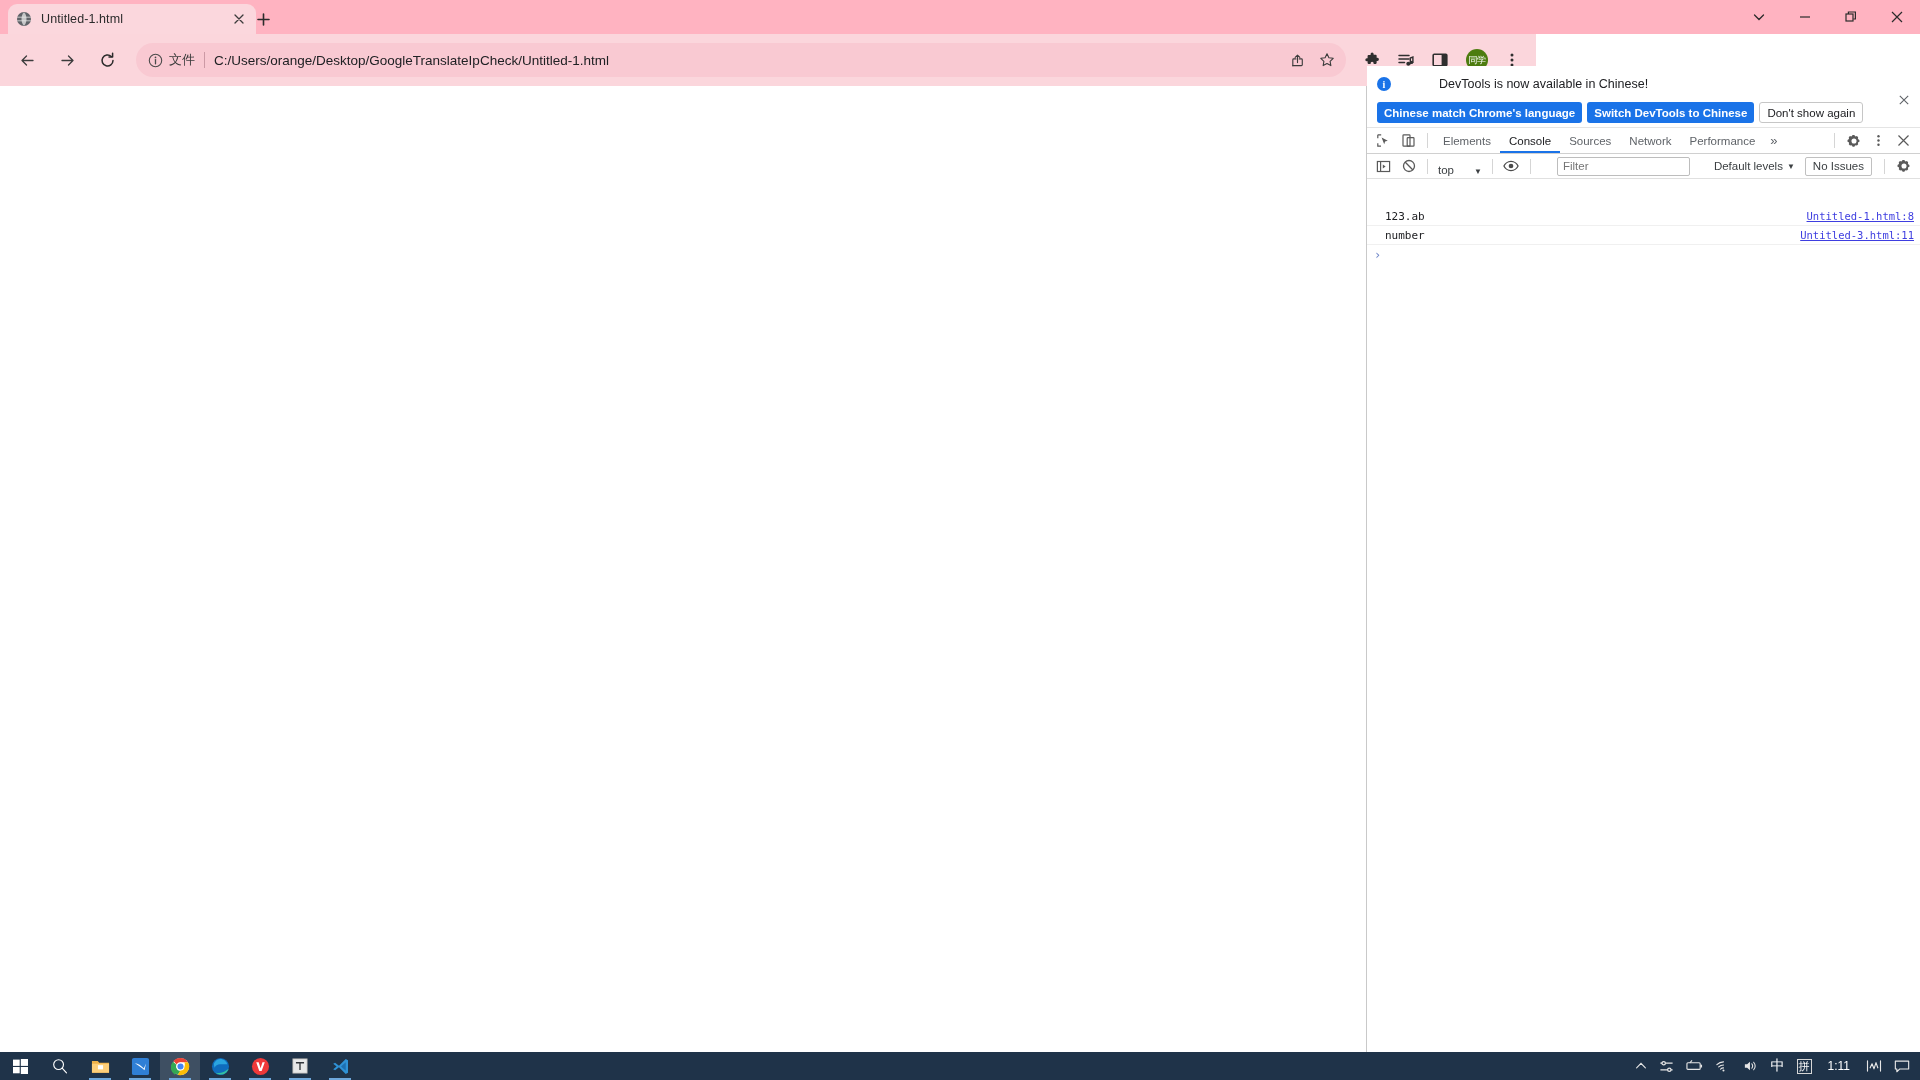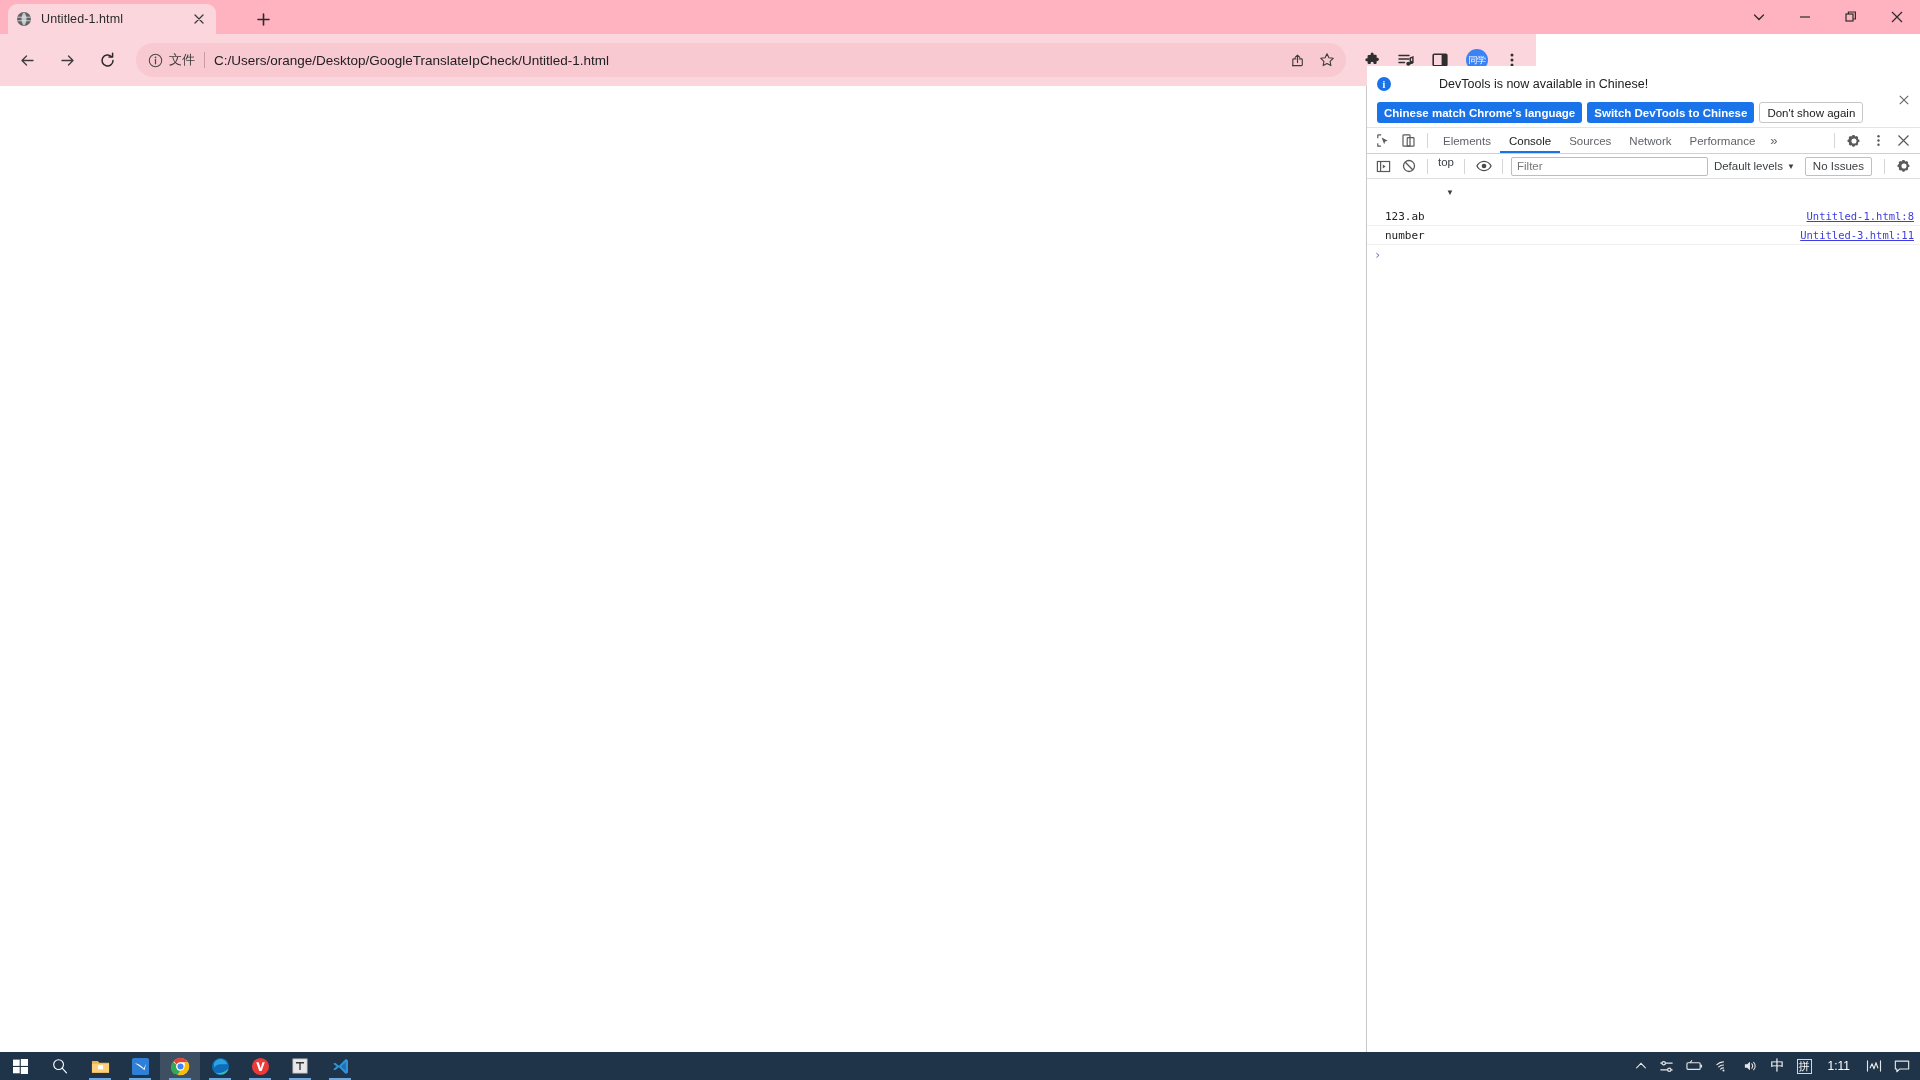--- a/index.html
+++ b/index.html
@@ -12,21 +12,21 @@
 
   
   #browser { position:absolute; left:0; top:0; width:1920px; height:1052px; background:#ffffff; }
 
   
   .tabstrip {
     position:absolute; left:0; top:0; width:1920px; height:34px;
     background:#ffb3c1;
   }
   .tab {
-    position:absolute; left:8px; top:4px; width:208px; height:30px;
+    position:absolute; left:8px; top:4px; width:248px; height:30px;
     background:#fbd7dd; border-radius:9px 9px 0 0;
     display:flex; align-items:center; padding:0 8px;
   }
   .tab-favicon { width:16px; height:16px; margin-right:9px; flex:0 0 16px; }
   .tab-title {
     flex:1; font-size:12.5px; color:#2b2b2b; white-space:nowrap;
     overflow:hidden; text-overflow:ellipsis; letter-spacing:.1px;
   }
   .tab-close {
     width:18px; height:18px; border-radius:50%; flex:0 0 18px;
@@ -55,21 +55,21 @@
   .omni-scheme { font-size:13px; color:#3c3c3c; white-space:nowrap; }
   .omni-sep { width:1px; height:16px; background:#cc99a5; margin:0 9px; }
   .omni-url {
     flex:1; font-size:13.5px; color:#202124; white-space:nowrap; overflow:hidden;
     background:transparent; border:none; outline:none; font-family:"Liberation Sans", sans-serif;
   }
   .omni-right { display:flex; align-items:center; }
   .omni-icon { width:30px; height:30px; display:flex; align-items:center; justify-content:center; border-radius:50%; cursor:pointer; }
   .tb-icon { width:32px; height:32px; display:flex; align-items:center; justify-content:center; border-radius:50%; cursor:pointer; margin-right:2px; }
   .avatar {
-    width:22px; height:22px; border-radius:50%; background:#3b82f6; color:#fff;
+    width:22px; height:22px; border-radius:50%; background:#4d7c0f; color:#fff;
     font-size:9px; display:flex; align-items:center; justify-content:center;
     margin:0 8px; cursor:pointer; letter-spacing:-.5px;
   }
 
   
   .viewport { position:absolute; left:0; top:86px; width:1366px; height:966px; background:#ffffff; }
   .dtsplit  { position:absolute; left:1366px; top:86px; width:1px; height:966px; background:#c9c9c9; }
 
   
   #devtools {
@@ -119,24 +119,24 @@
   .dt-more { padding:0 6px; color:#5f6368; font-size:13px; cursor:pointer; }
   .dt-right { margin-left:auto; display:flex; align-items:center; padding-right:4px; }
 
   
   .dt-consolebar {
     height:25px; border-bottom:1px solid #e0e0e0; display:flex; align-items:center;
     background:#ffffff; padding:0 4px;
   }
   .ctx-select {
     font-size:11.5px; color:#3c4043; padding:0 4px; display:flex; align-items:flex-end;
-    gap:20px; cursor:pointer; height:20px; white-space:nowrap;flex-direction:column;
+    gap:20px; cursor:pointer; height:20px; white-space:nowrap;
   }
   .filter-input {
-    flex:1; height:19px; margin:0 2px; border:1px solid #bdbdbd; border-radius:2px;
+    flex:1; height:19px; margin:0 20px; border:1px solid #bdbdbd; border-radius:2px;
     font-size:11.5px; padding:0 5px; color:#202124; background:#fff; outline:none;
     font-family:"Liberation Sans", sans-serif; min-width:40px;
   }
   .levels {
     font-size:11.5px; color:#3c4043; display:flex; align-items:center; gap:4px;
     cursor:pointer; white-space:nowrap; padding:0 4px;
   }
   .issues-btn {
     font-size:11.5px; color:#3c4043; border:1px solid #c0c0c0; border-radius:2px;
     height:19px; padding:0 7px; display:flex; align-items:center; cursor:pointer;

